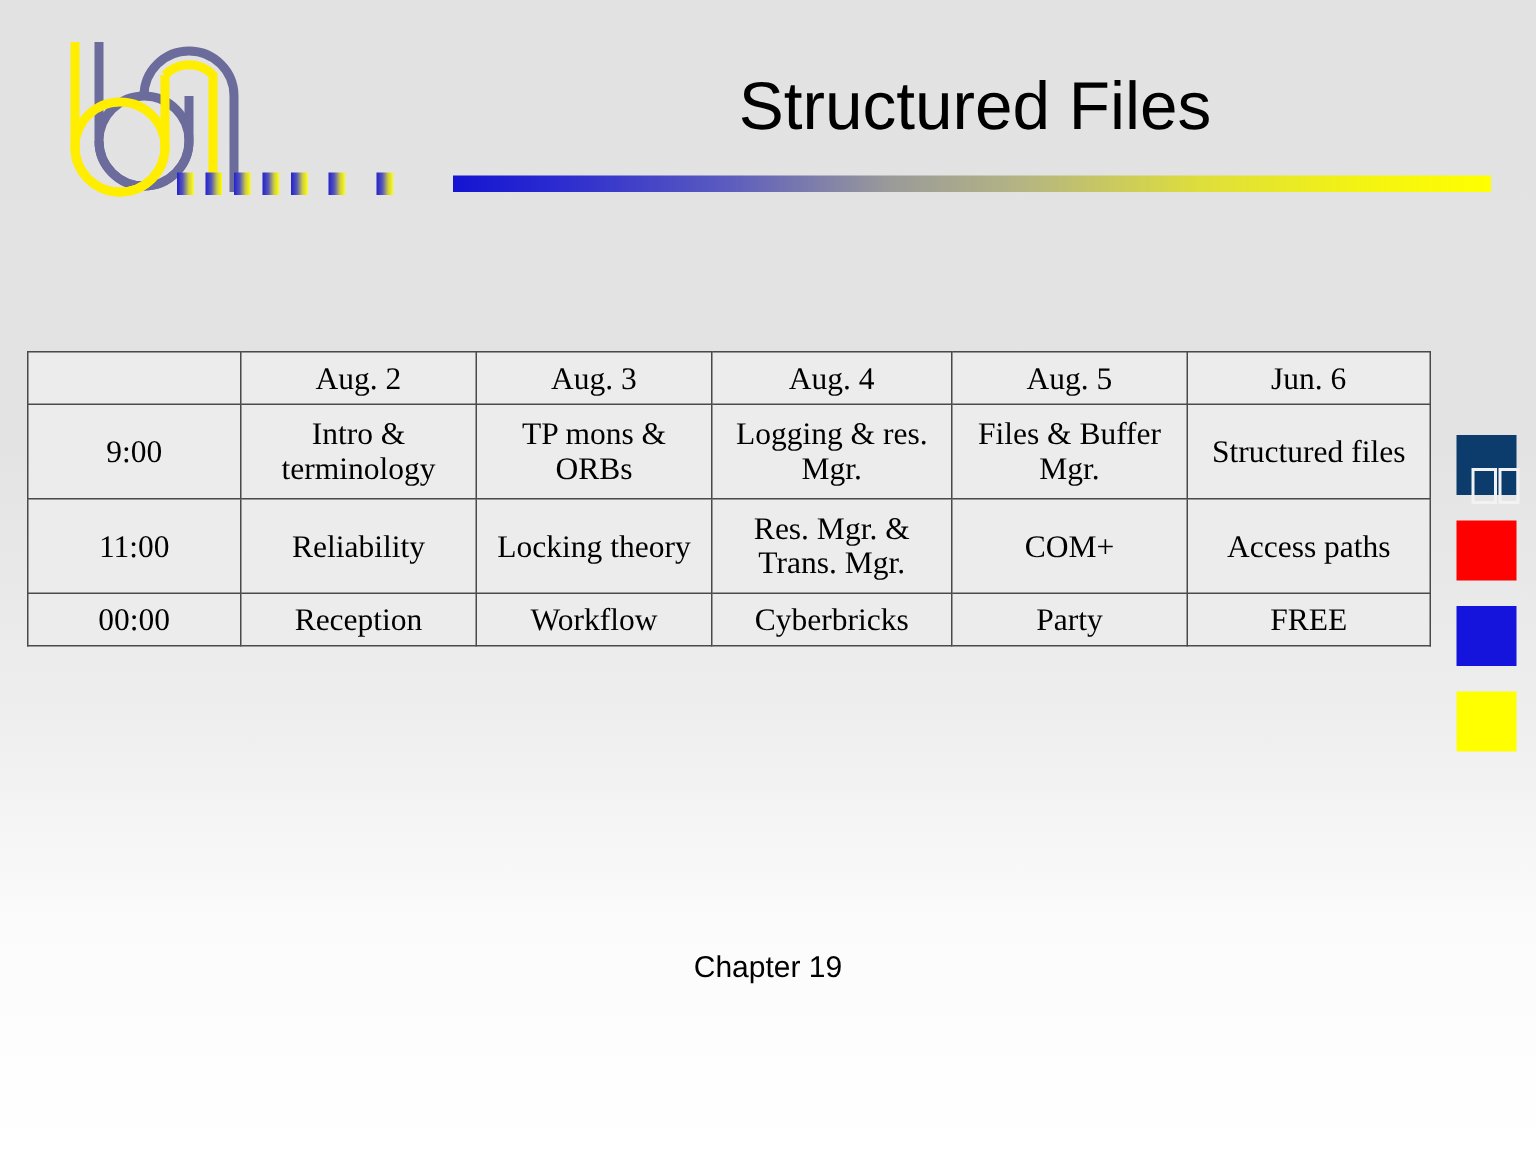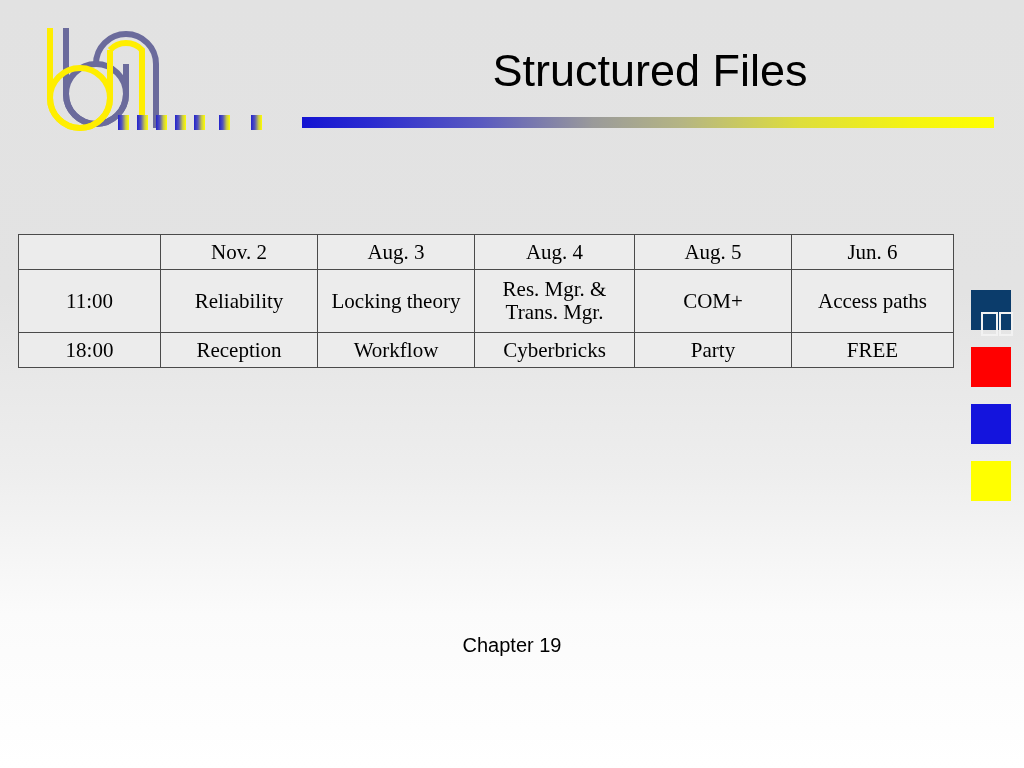--- a/index.html
+++ b/index.html
@@ -230,38 +230,46 @@
     <col class="col-time">
       <col class="col-day">
       <col class="col-day">
       <col class="col-day3">
       <col class="col-day4">
       <col class="col-day5">
   </colgroup>
   <thead>
     <tr class="header-row">
       <td class="corner-blank"></td>
-      <th class="first-day">Nov. 2</th>
+      <th class="first-day">Aug. 2</th>
       <th>Aug. 3</th>
       <th>Aug. 4</th>
       <th>Aug. 5</th>
       <th class="last-day">Jun. 6</th>
     </tr>
   </thead>
   <tbody>
+    <tr class="body-row row-first">
+      <td class="time-cell">9:00</td>
+      <td class="first-col">Intro &amp; terminology</td>
+      <td>TP mons &amp; ORBs</td>
+      <td>Logging &amp; res. Mgr.</td>
+      <td>Files &amp; Buffer Mgr.</td>
+      <td class="last-col highlight-cell">Structured files</td>
+    </tr>
     <tr class="body-row">
       <td class="time-cell">11:00</td>
       <td class="first-col">Reliability</td>
       <td>Locking theory</td>
       <td>Res. Mgr. &amp; Trans. Mgr.</td>
       <td>COM+</td>
       <td class="last-col">Access paths</td>
     </tr>
     <tr class="body-row row-last">
-      <td class="time-cell">18:00</td>
+      <td class="time-cell">00:00</td>
       <td class="first-col">Reception</td>
       <td>Workflow</td>
       <td>Cyberbricks</td>
       <td>Party</td>
       <td class="last-col">FREE</td>
     </tr>
   </tbody>
 </table>
 
 <div id="color-swatches">

